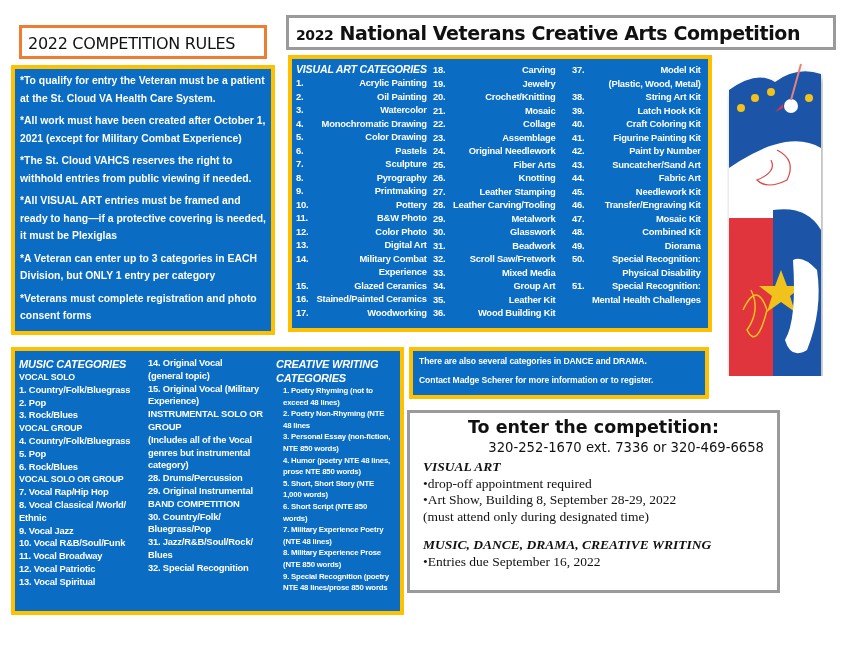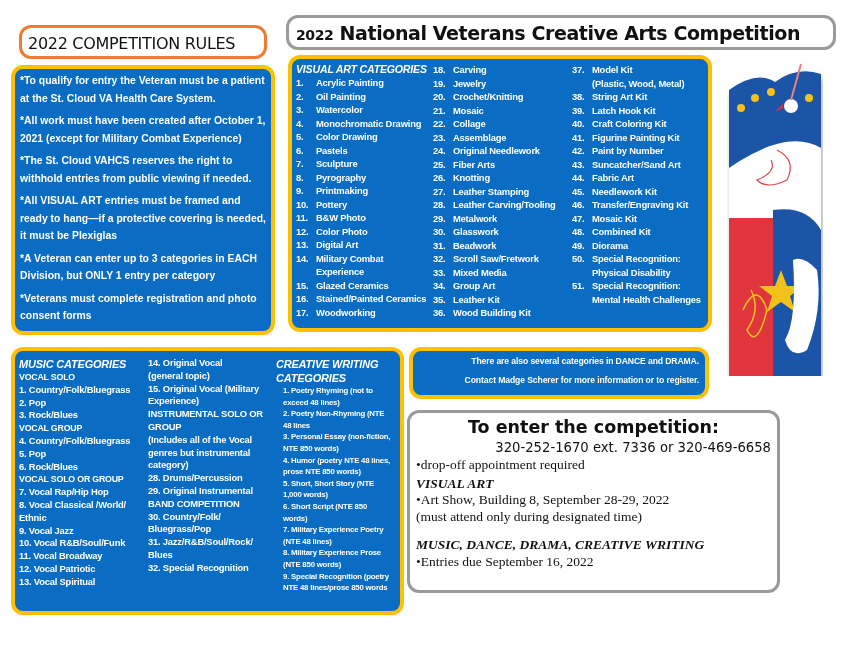--- a/index.html
+++ b/index.html
@@ -1,37 +1,37 @@
 <!DOCTYPE html>
 <html><head>
   <meta charset="utf-8">
   <style>
     html, body { margin:0; padding:0; background:#ffffff; }
     body { width:842px; height:648px; position:relative; overflow:hidden; font-family:"Liberation Sans", sans-serif; }
-    .abs { position:absolute; box-sizing:border-box;border-radius:12px; }
+    .abs { position:absolute; box-sizing:border-box; }
     .rules-title { left:19px; top:25px; width:248px; height:34px; border:3px solid #ed7d31; background:#fff; font-size:16px; color:#111; padding:6px 0 0 6px; font-family:"DejaVu Sans", sans-serif; font-weight:normal; letter-spacing:-0.3px; }
     .main-title { left:286px; top:15px; width:550px; height:35px; border:3px solid #9a9a9a; background:#fff; font-size:19px; font-weight:bold; color:#111; padding:4px 0 0 7px; font-family:"DejaVu Sans", sans-serif; letter-spacing:-0.4px; white-space:nowrap; }
     .main-title .year { font-size:14px; }
     .blue { background:#0a6cc2; border:4px solid #ffc000; color:#fff; }
     .rules-box { left:11px; top:65px; width:264px; height:270px; padding:3px 5px; font-size:10.4px; font-weight:bold; line-height:17.5px; }
     .rules-box p { margin:0 0 5px 0; }
     .va-box { left:288px; top:55px; width:424px; height:277px; padding:4px 4px; font-size:9.4px; font-weight:bold; }
     .va-col { position:absolute; top:4px; }
     .va-col .head { font-style:italic; font-size:10.6px; font-weight:bold; letter-spacing:-0.2px; margin-bottom:1px; }
-    .va-item { display:flex; line-height:13.5px; letter-spacing:-0.2px; }
+    .va-item { display:flex; line-height:13.5px; letter-spacing:-0.2px;justify-content:space-between; }
     .va-item .num { width:20px; flex:none; }
     .va-item .lbl { white-space:nowrap; }
     .music-box { left:11px; top:347px; width:393px; height:268px; padding:4px; font-weight:bold; font-size:9.4px; }
     .mcol { position:absolute; top:6px; line-height:12.8px; letter-spacing:-0.2px; }
     .mcol .head { font-style:italic; font-size:11px; line-height:14px; }
     .mcol .sub { font-size:8.8px; }
     .cw-item { font-size:7.8px; line-height:11.6px;margin-left:7px; }
-    .dance-box { left:409px; top:347px; width:300px; height:52px; padding:4px 6px; font-size:8.6px; font-weight:bold;text-align:right; }
+    .dance-box { left:409px; top:347px; width:300px; height:52px; padding:4px 6px; font-size:8.6px; font-weight:bold; }
     .dance-box p { margin:1px 0 9px 0; letter-spacing:-0.1px; }
-    .enter-box { left:407px; top:410px; width:373px; height:183px; border:3px solid #9a9a9a; background:#fff; color:#111; padding:2px 6px; }
+    .enter-box { left:407px; top:410px; width:373px; height:183px; border:3px solid #9a9a9a; background:#fff; color:#111; padding:2px 13px; }
     .enter-title { text-align:center; font-family:"DejaVu Sans", sans-serif; font-weight:bold; font-size:17.5px; line-height:22px; margin-top:1px; }
     .enter-contact { text-align:center; font-family:"DejaVu Sans", sans-serif; font-size:13.2px; line-height:19px; }
     .enter-phone { text-align:right; font-family:"DejaVu Sans", sans-serif; font-size:13.2px; line-height:19px; }
     .serif { font-family:"Liberation Serif", serif; font-size:13.5px; line-height:16.6px; }
     .serif.bi { font-weight:bold; font-style:italic;margin-top:12px; }
     .logo { left:727px; top:60px; width:96px; height:316px; }
   </style>
 </head>
 <body>
 
@@ -354,22 +354,22 @@
 </div>
 
 <div class="abs blue dance-box">
   <p>There are also several categories in DANCE and DRAMA.</p>
   <p>Contact Madge Scherer for more information or to register.</p>
 </div>
 
 <div class="abs enter-box">
   <div class="enter-title">To enter the competition:</div>
   <div class="enter-phone">320-252-1670 ext. 7336 or 320-469-6658</div>
+  <div class="serif bi" style="margin-top:2px;">VISUAL ART</div>
   <div class="serif">•drop-off appointment required</div>
-  <div class="serif bi" style="margin-top:2px;">VISUAL ART</div>
   <div class="serif">•Art Show, Building 8, September 28-29, 2022</div>
   <div class="serif">(must attend only during designated time)</div>
   <div class="serif bi">MUSIC, DANCE, DRAMA, CREATIVE WRITING</div>
   <div class="serif">•Entries due September 16, 2022</div>
 </div>
 
 <div class="abs logo">
   <svg width="96" height="316" viewBox="0 0 96 316">
     <defs>
         <filter id="sh" x="-20%" y="-5%" width="140%" height="112%">

